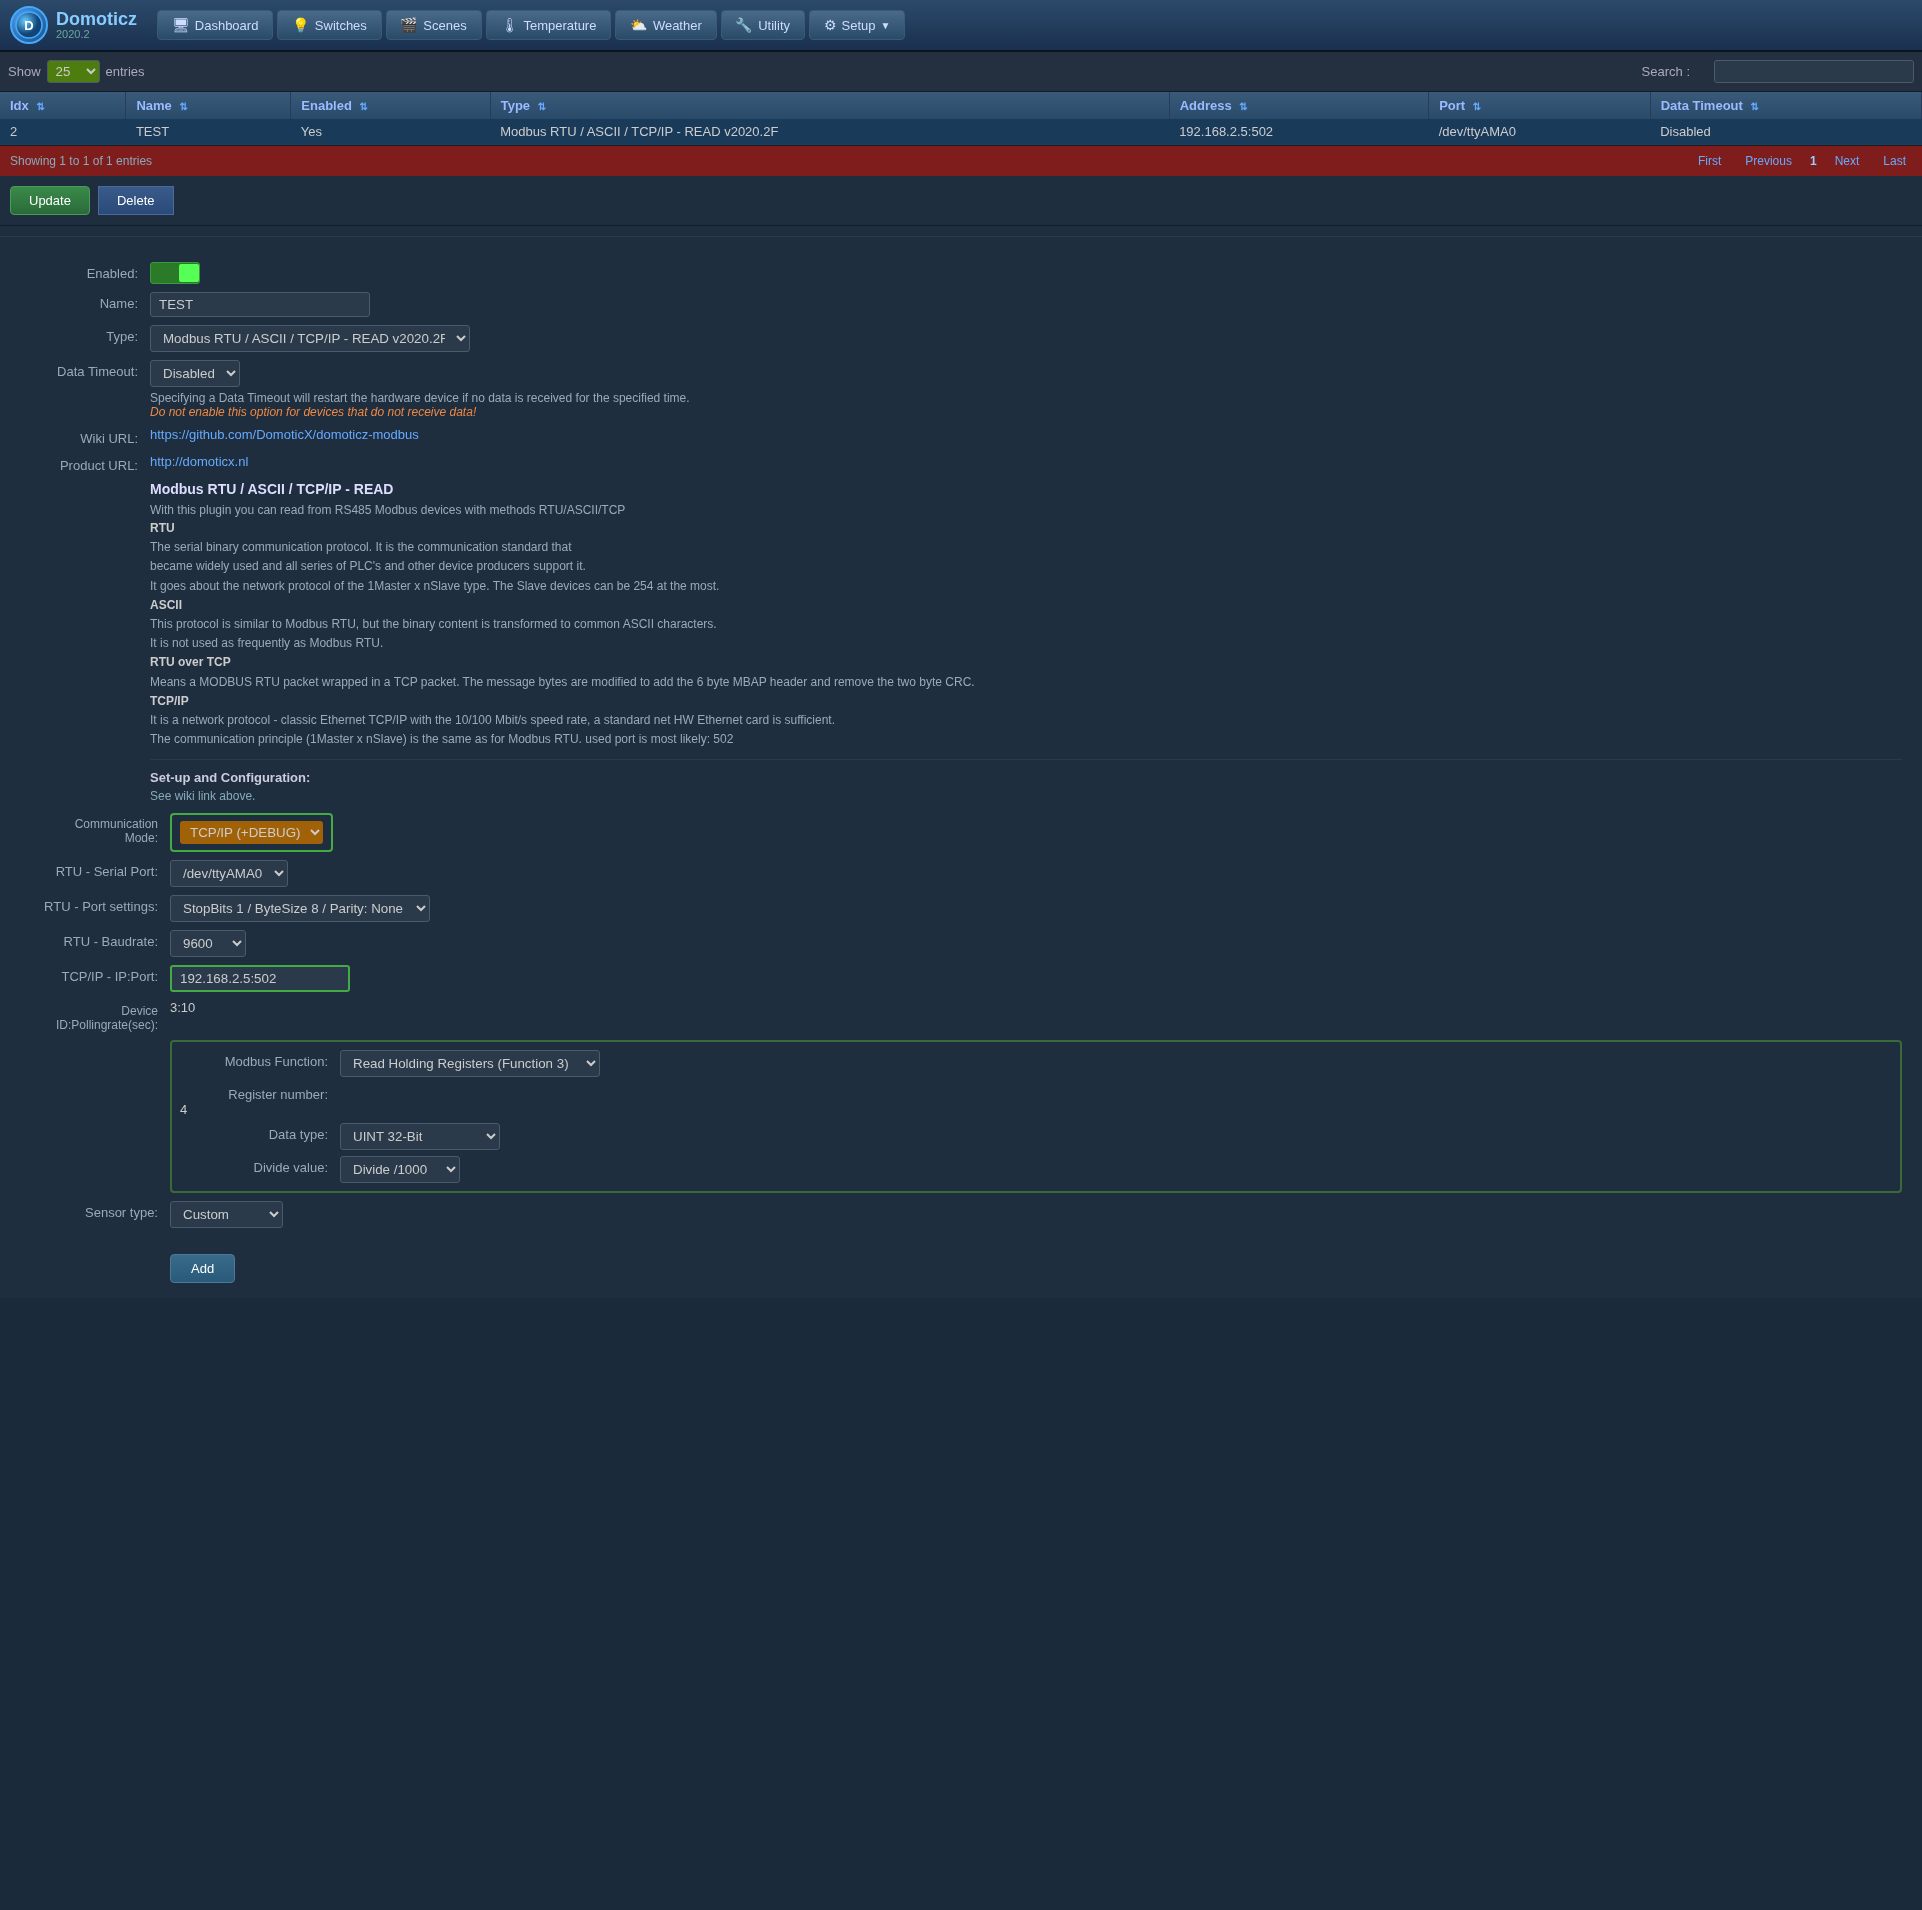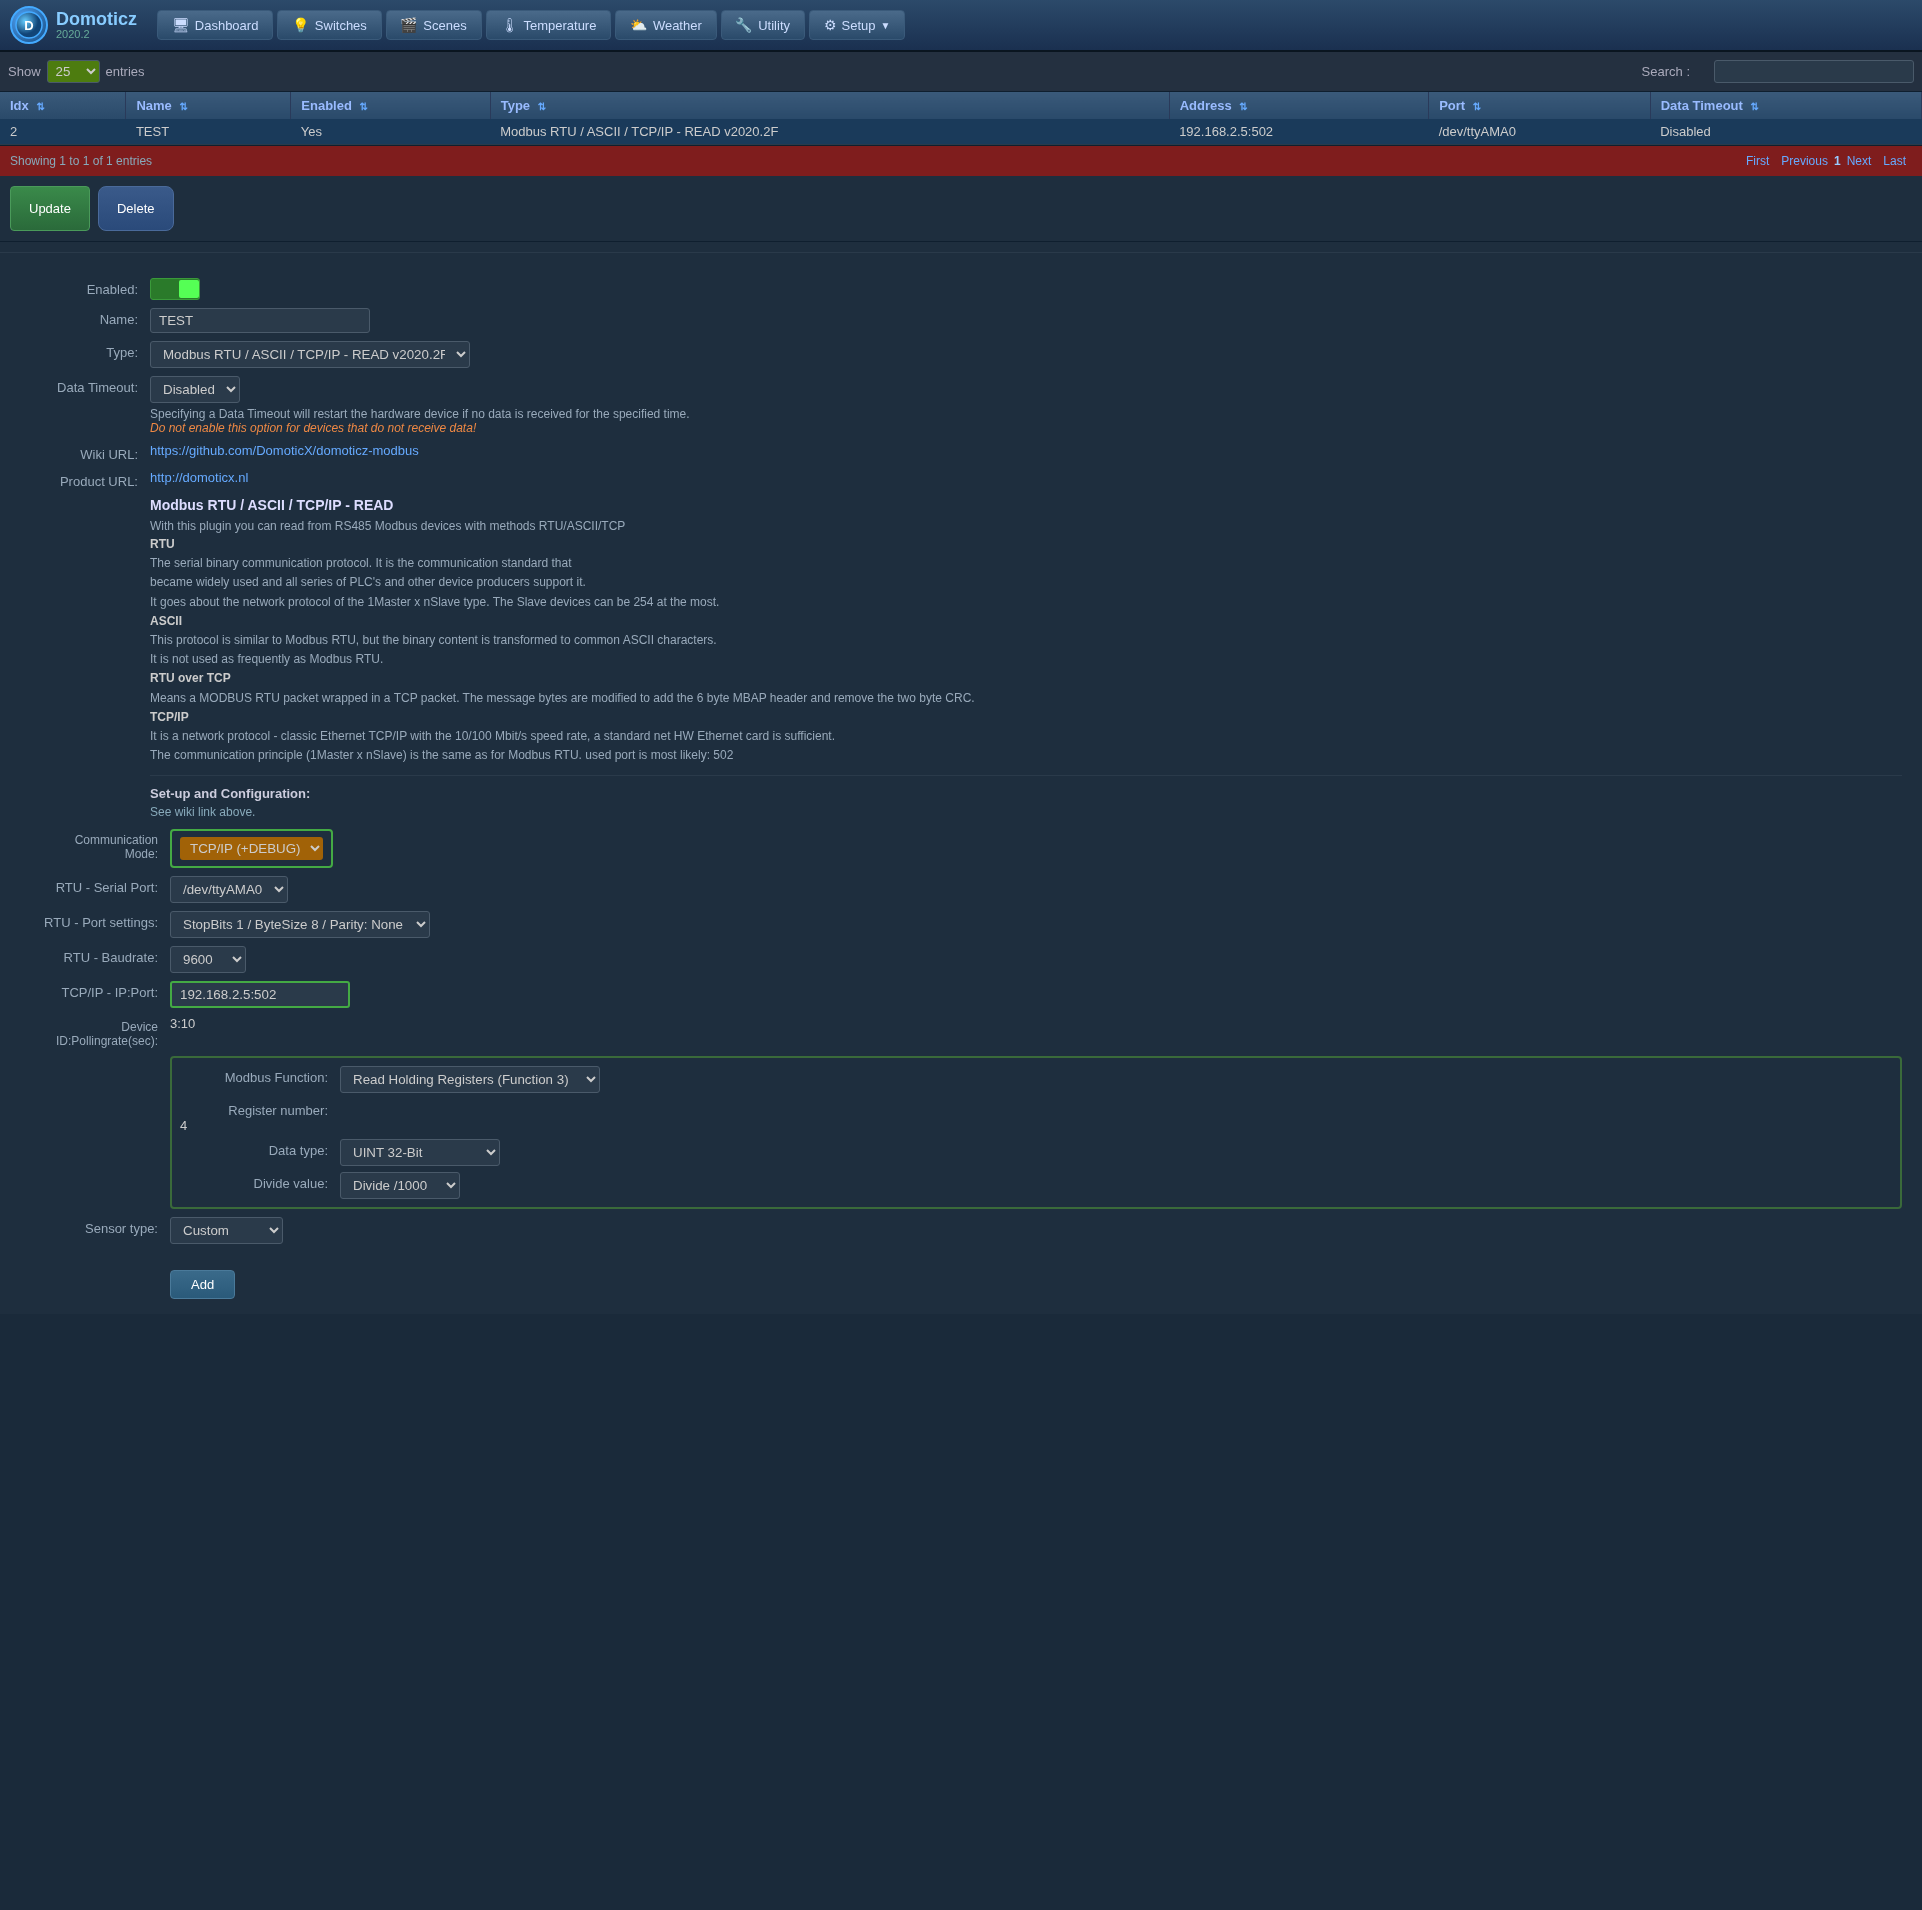--- a/index.html
+++ b/index.html
@@ -27,28 +27,28 @@
 
     
     .data-table { width: 100%; border-collapse: collapse; }
     .data-table th { background: linear-gradient(180deg, #3a5a7a 0%, #2a4a6a 100%); color: #9bf; padding: 6px 10px; text-align: left; border-right: 1px solid #2a3a5a; font-size: 13px; white-space: nowrap; cursor: pointer; }
     .data-table th .sort-arrow { color: #6af; margin-left: 4px; font-size: 10px; }
     .data-table td { padding: 5px 10px; border-bottom: 1px solid #2a3a4a; color: #ccc; }
     .data-table tr.selected td { background: #1a3a5a; }
 
     
     .table-footer { background: #7f1d1d; padding: 6px 10px; display: flex; align-items: center; justify-content: space-between; color: #8ab; font-size: 12px; border-top: 1px solid #0f1f2f; }
-    .pagination { display: flex; gap: 0; align-items: center; }
+    .pagination { display: flex; gap: 12px; align-items: center; }
     .page-btn { color: #6af; cursor: pointer; padding: 2px 6px; background: none; border: none; font-size: 12px; }
     .page-num { color: #9cf; font-weight: bold; }
 
     
     .action-bar { padding: 10px 10px; display: flex; gap: 8px; background: #1e2e3e; border-bottom: 1px solid #0f1f2f; }
     .btn-update { background: linear-gradient(180deg, #3a8a4a 0%, #2a6a3a 100%); color: white; border: 1px solid #4a9a5a; border-radius: 4px; padding: 6px 18px; cursor: pointer; font-size: 13px; }
-    .btn-delete { background: linear-gradient(180deg, #3a5a8a 0%, #2a4a7a 100%); color: white; border: 1px solid #4a6a9a; border-radius: 8px; padding: 14px 18px; cursor: pointer; font-size: 13px; }
+    .btn-delete { background: linear-gradient(180deg, #3a5a8a 0%, #2a4a7a 100%); color: white; border: 1px solid #4a6a9a; border-radius: 0; padding: 6px 18px; cursor: pointer; font-size: 13px; }
 
     
     .form-area { padding: 15px 20px; background: #1e2e3e; }
     .form-row { display: flex; margin-bottom: 8px; align-items: flex-start; }
     .form-label { color: #9ab; text-align: right; width: 130px; padding-right: 12px; padding-top: 4px; flex-shrink: 0; }
     .form-value { flex: 1; }
     .toggle { width: 50px; height: 22px; background: #2a7a2a; border-radius: 3px; position: relative; cursor: pointer; border: 1px solid #3a9a3a; }
     .toggle-inner { width: 20px; height: 18px; background: #5f5; border-radius: 2px; position: absolute; top: 1px; left: 28px; }
 
     

